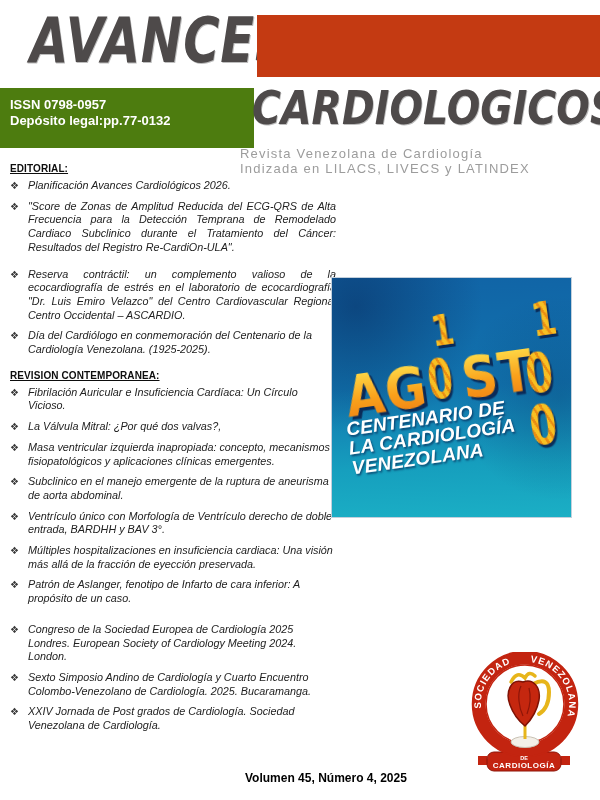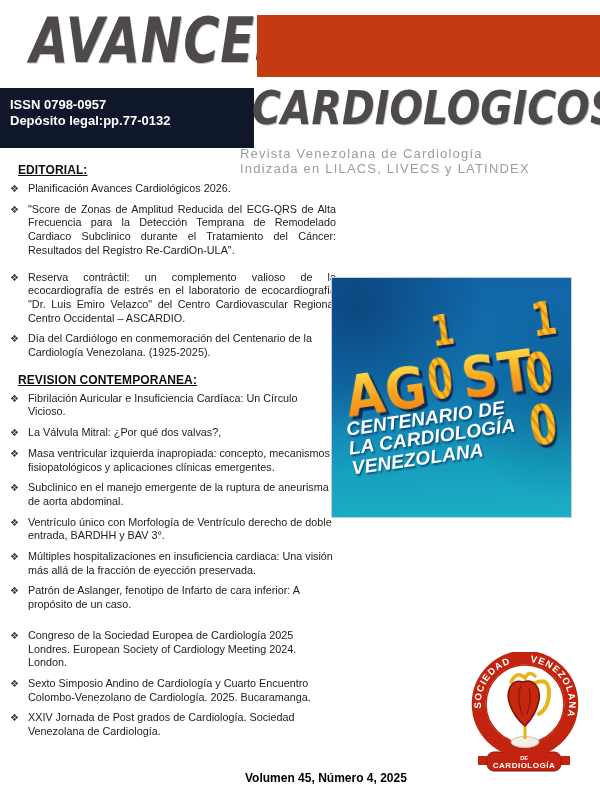--- a/index.html
+++ b/index.html
@@ -18,21 +18,21 @@
     color:#4e4a4a; letter-spacing:1px;
     transform:scaleX(0.80); transform-origin:left top;
     text-shadow:1px 1px 0 #bdbdbd;
   }
   .red-block-top {
     position:absolute; left:257px; top:15px; width:343px; height:62px;
     background:#c43a12;
   }
   .issn-bar {
     position:absolute; left:0; top:88px; width:254px; height:60px;
-    background:#0f172a; color:#ffffff; font-weight:bold;
+    background:#4d7c0f; color:#ffffff; font-weight:bold;
     font-size:13px; line-height:1.2; padding:9px 0 0 10px;
   }
   .title-cardiologicos {
     position:absolute; left:252px; top:80px;
     font-family:"DejaVu Sans", sans-serif;
     font-weight:bold; font-style:italic; font-size:47px; line-height:1.2;
     color:#4e4a4a; white-space:nowrap;
     transform:scaleX(0.84); transform-origin:left top;
     text-shadow:1px 1px 0 #bdbdbd;
   }
@@ -41,27 +41,27 @@
     text-align:left; color:#9c9c9c; font-size:13px;
     letter-spacing:1.2px; line-height:1.18;
   }
 
   
   .toc {
     position:absolute; left:10px; top:163px; width:326px;
     font-size:10.8px; color:#222;
   }
   .sec-h {
-    font-weight:bold; text-decoration:underline; font-size:12px;
-    color:#0d0d0d; margin:13px 0 5px 8px; letter-spacing:0.1px;
+    font-weight:bold; text-decoration:underline; font-size:10px;
+    color:#0d0d0d; margin:13px 0 5px 0; letter-spacing:0.1px;
   }
   .toc .sec:first-child .sec-h { margin-top:0; }
   .li { display:flex; gap:6px; margin:0 0 7px 0; line-height:1.27; }
   .blt { flex:0 0 12px; color:#3a3a3a; font-size:10px; padding-top:1px; }
-  .li .txt { flex:1; }
+  .li .txt { flex:1;font-style:italic; }
   .sec.justify .li .txt { text-align:justify; }
   .sec.gap-top { margin-top:17px; }
 
   
   .poster {
     position:absolute; left:331px; top:277px; width:241px; height:241px;
     border:1px solid #c3d0dc; overflow:hidden;
     background:
       radial-gradient(circle at 10% 12%, rgba(7,38,88,0.50), transparent 42%),
       radial-gradient(circle at 95% 50%, rgba(8,55,105,0.30), transparent 40%),

